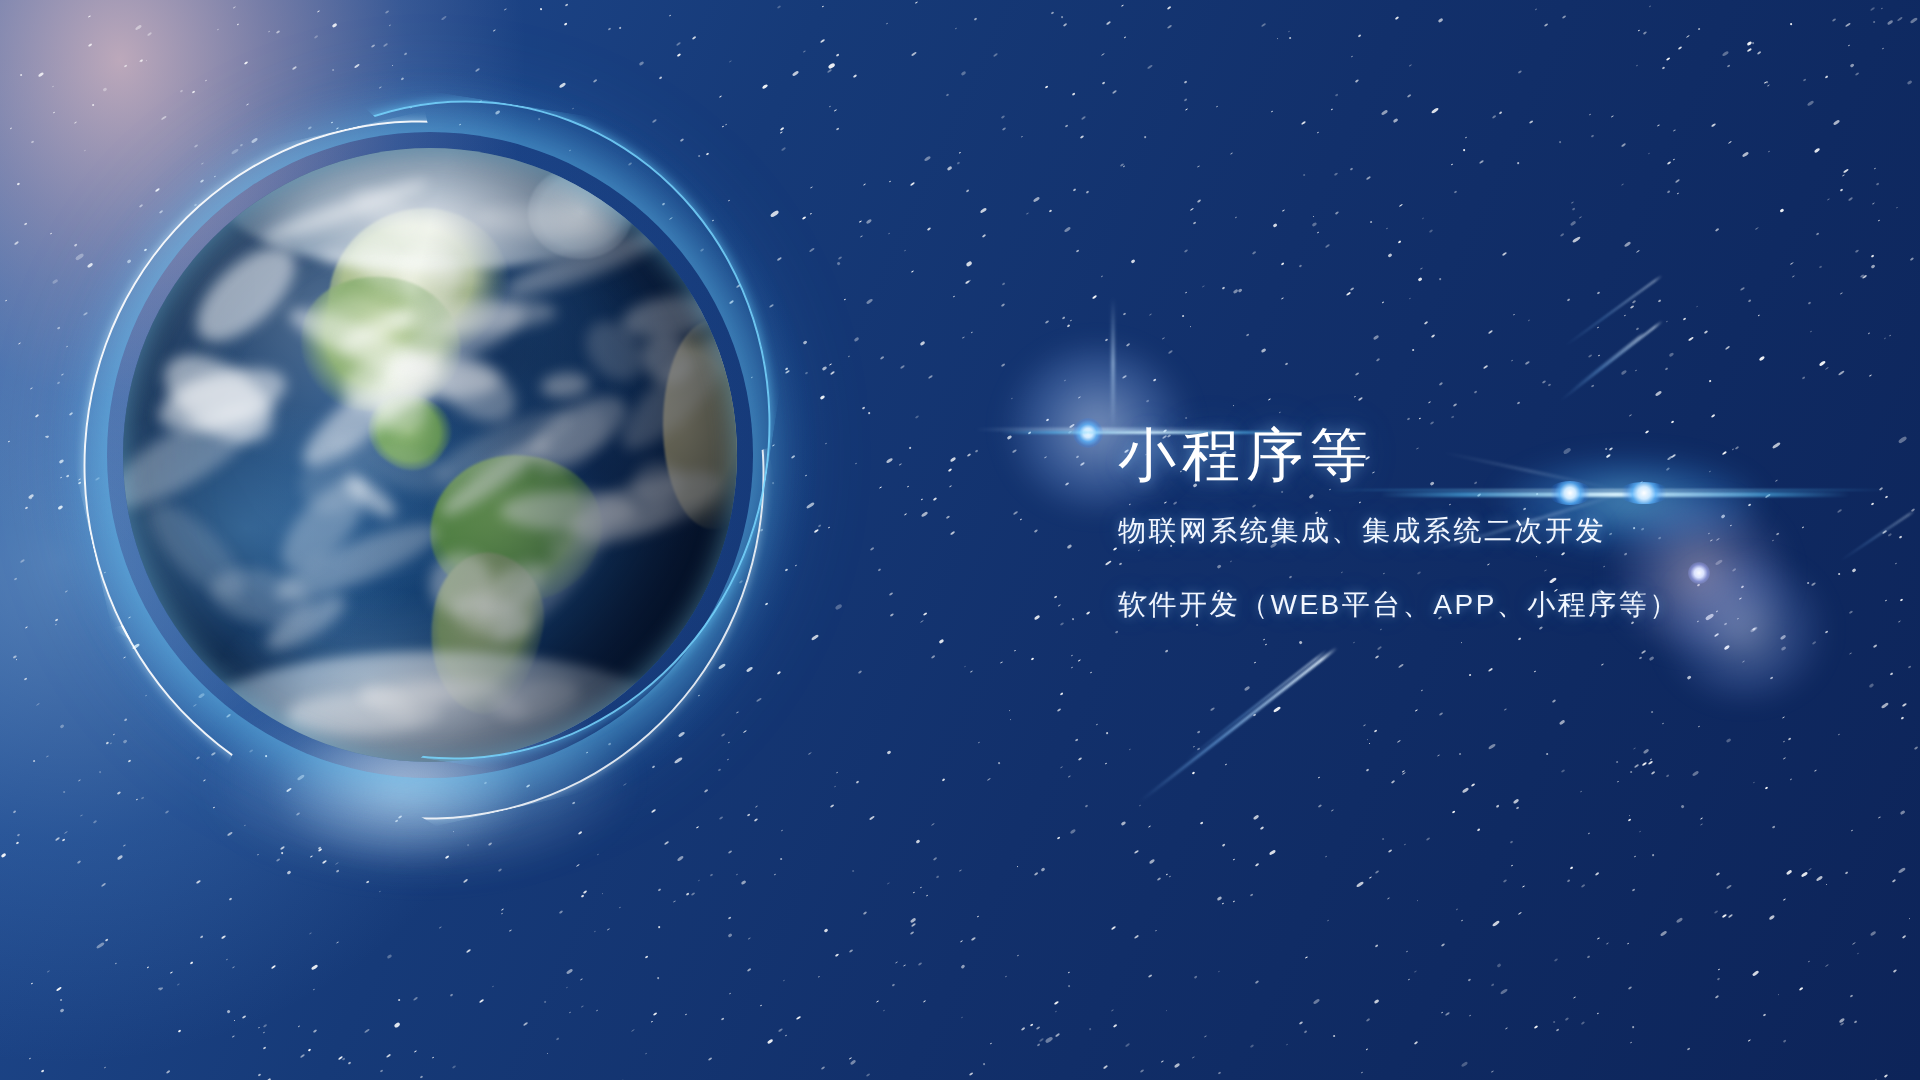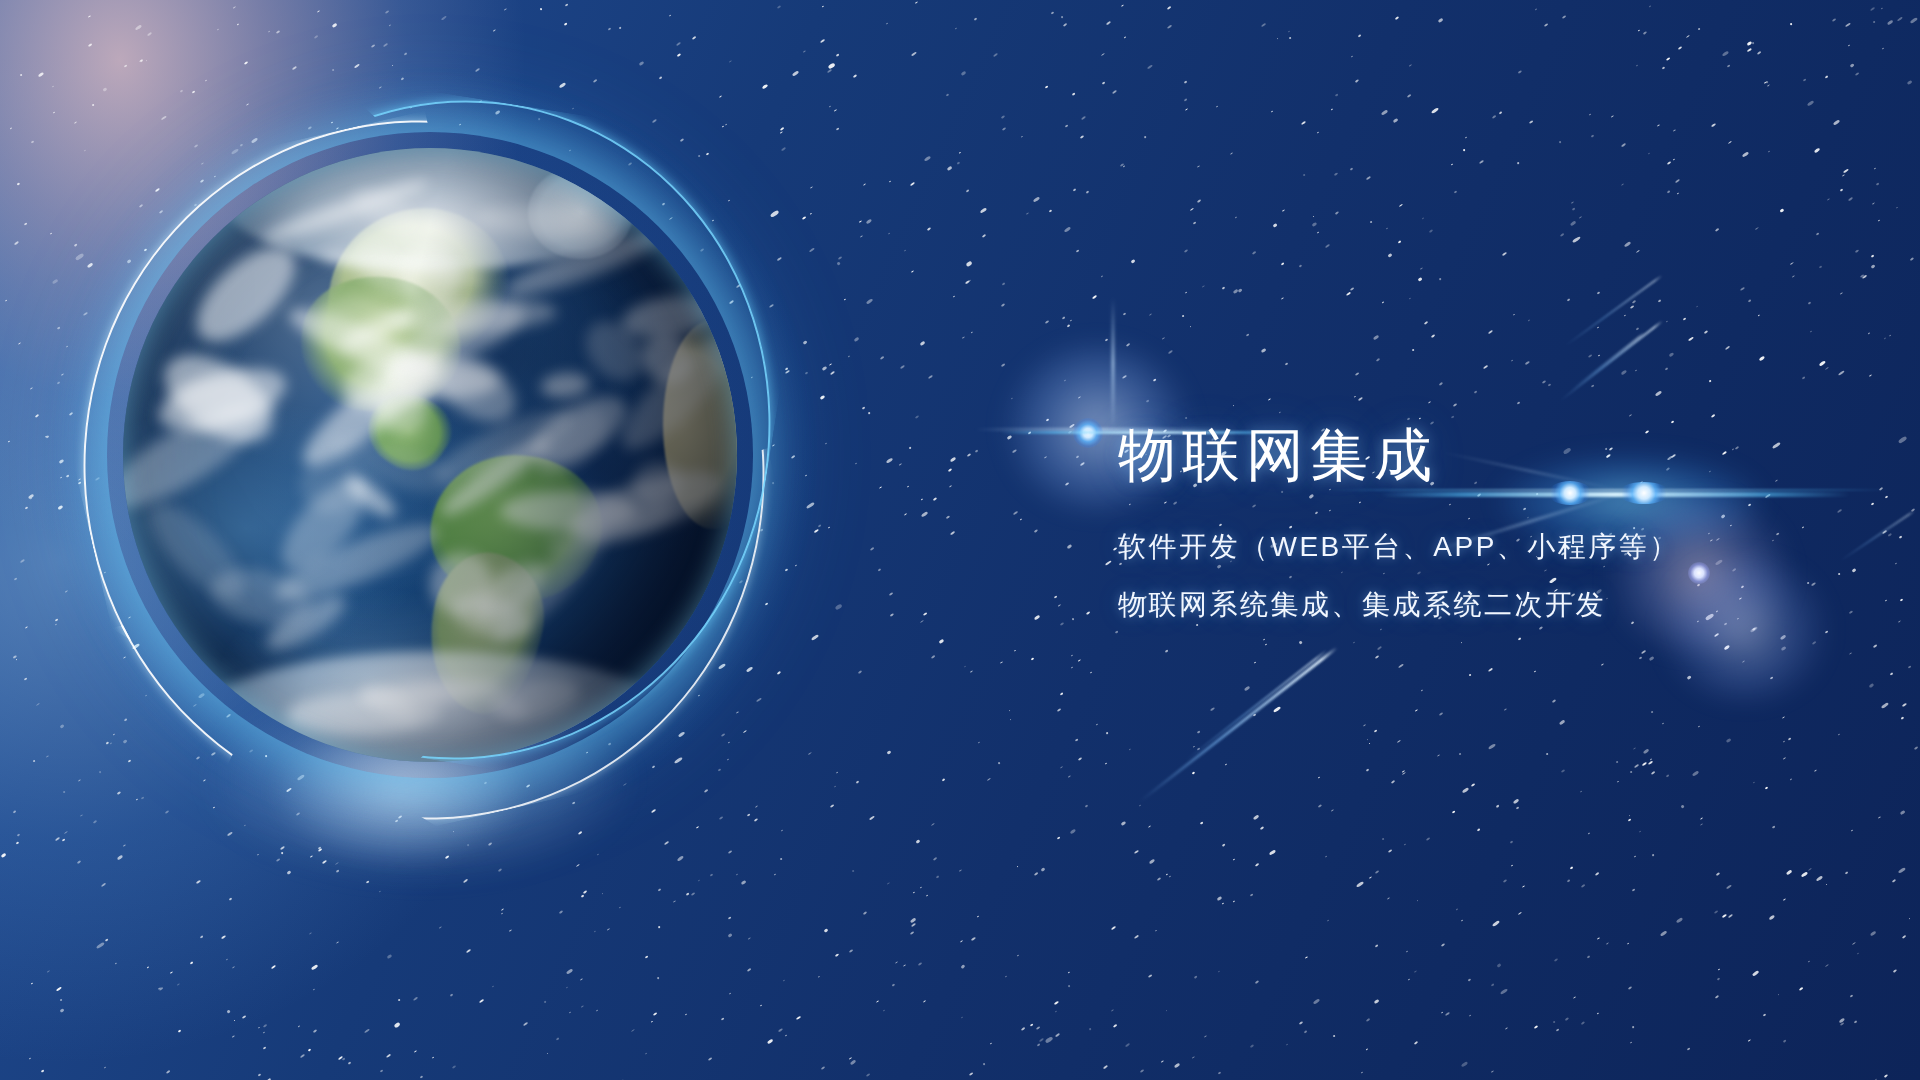--- a/index.html
+++ b/index.html
@@ -1542,18 +1542,18 @@
   <div class="flare-glow" style="left:1660px; top:560px; width:170px; height:140px; background:radial-gradient(circle, rgba(215,225,255,0.40) 0%, rgba(150,180,255,0.18) 45%, rgba(90,140,230,0) 78%);"></div>
 
   <div class="comet" style="left:1140px; top:800px; width:250px; height:3px; transform:rotate(-38deg);"></div>
   <div class="comet" style="left:1185px; top:760px; width:180px; height:2px; transform:rotate(-38deg); opacity:.7;"></div>
   <div class="comet" style="left:1560px; top:400px; width:130px; height:2px; transform:rotate(-38deg); opacity:.8;"></div>
   <div class="comet" style="left:1570px; top:390px; width:95px; height:2px; transform:rotate(-38deg); opacity:.5;"></div>
   <div class="comet" style="left:1565px; top:345px; width:120px; height:2px; transform:rotate(-36deg); opacity:.55;"></div>
   <div class="comet" style="left:1840px; top:560px; width:90px; height:2px; transform:rotate(-34deg); opacity:.45;"></div>
 
   <div id="text-block">
-    <div id="hero-title">物联网集成</div>
+    <div id="hero-title">小程序等</div>
+    <div class="hero-sub" id="hero-sub-2">物联网系统集成、集成系统二次开发</div>
     <div class="hero-sub" id="hero-sub-1">软件开发（WEB平台、APP、小程序等）</div>
-    <div class="hero-sub" id="hero-sub-2">物联网系统集成、集成系统二次开发</div>
   </div>
 
 </div>
 
 </body></html>

